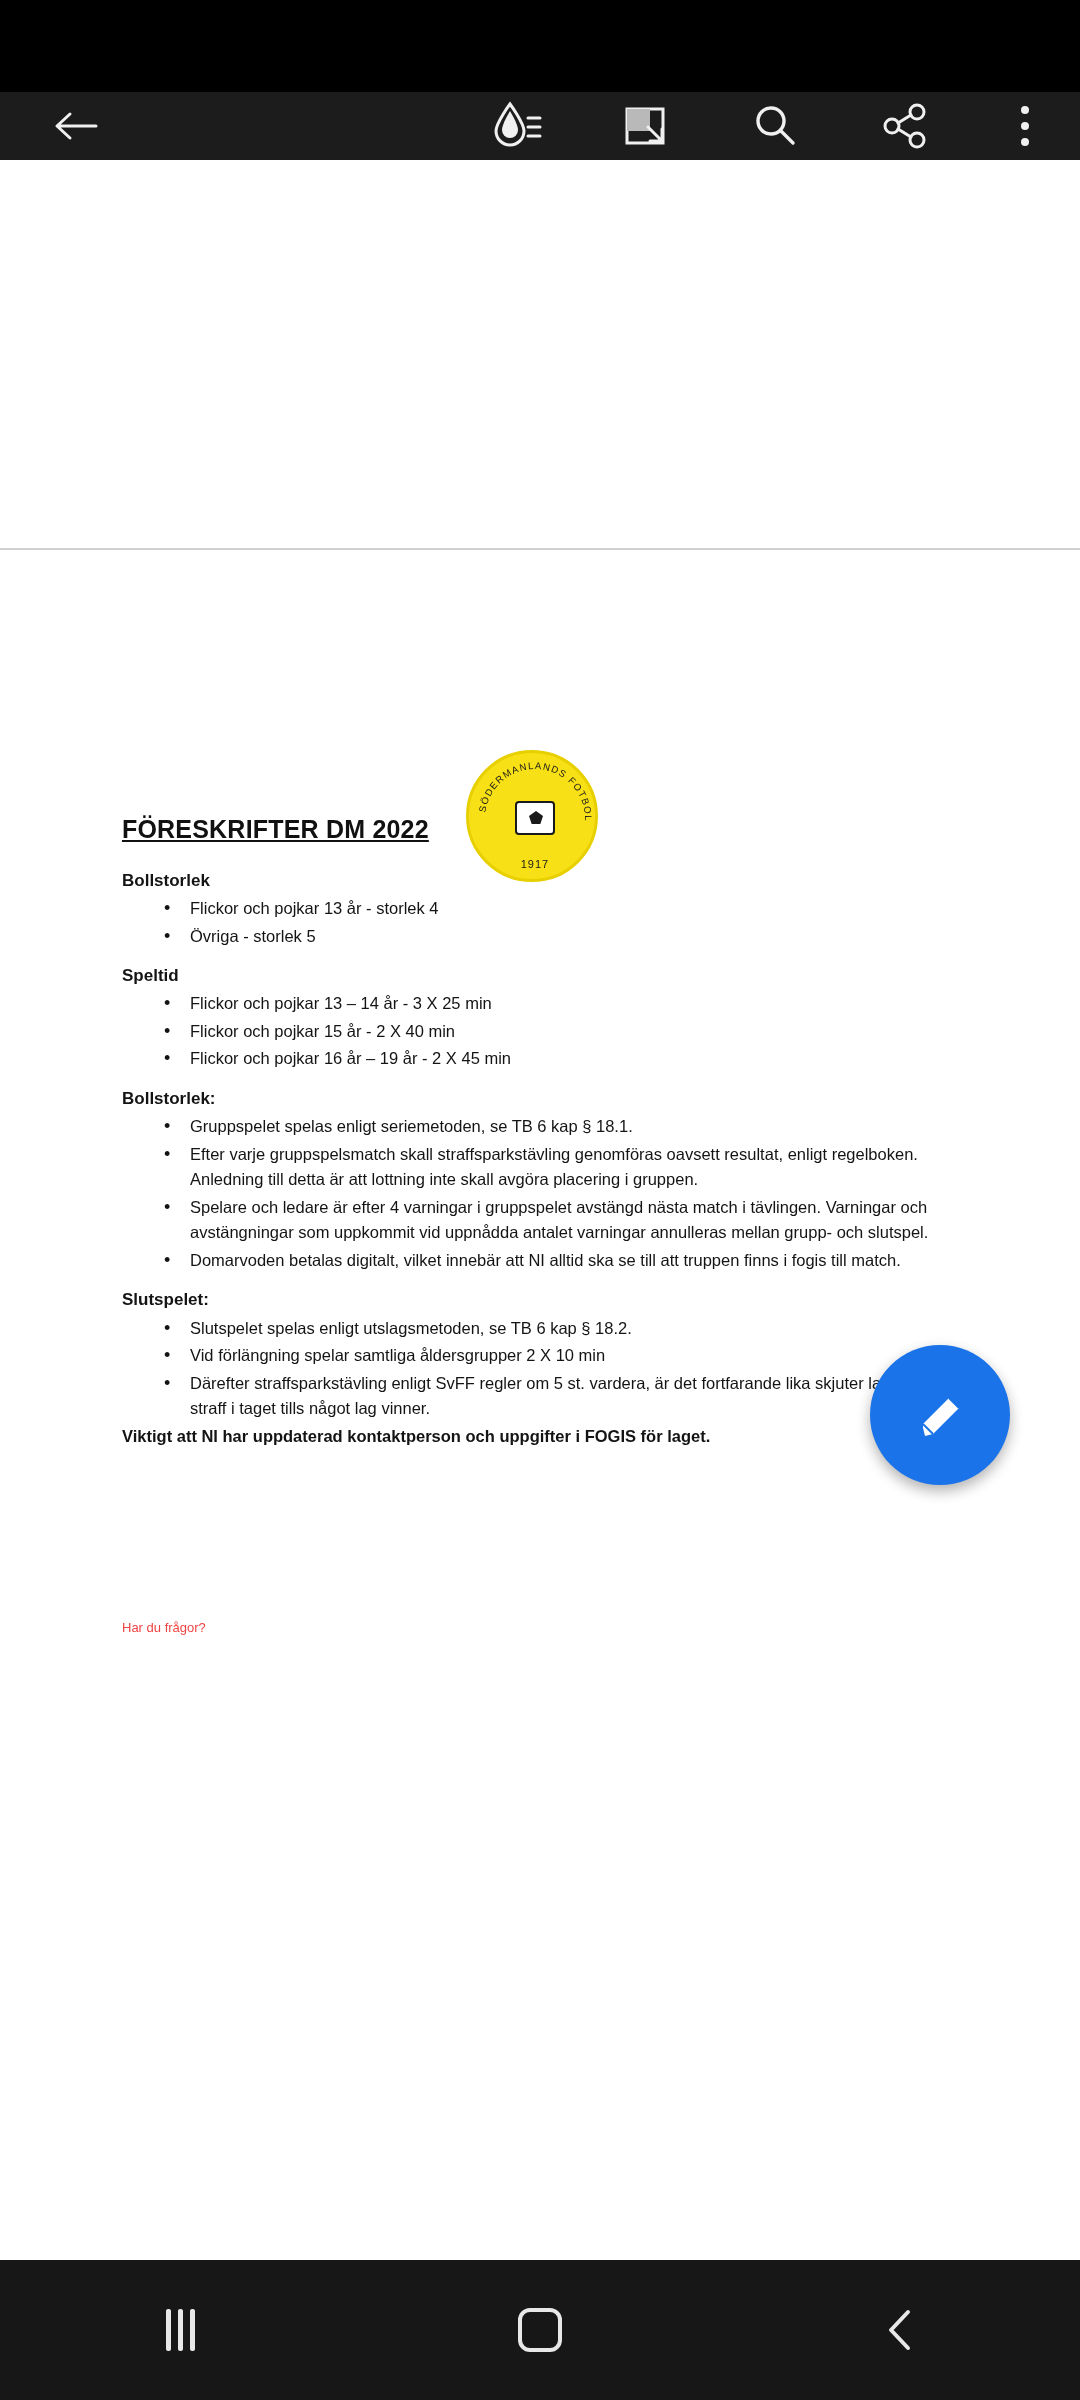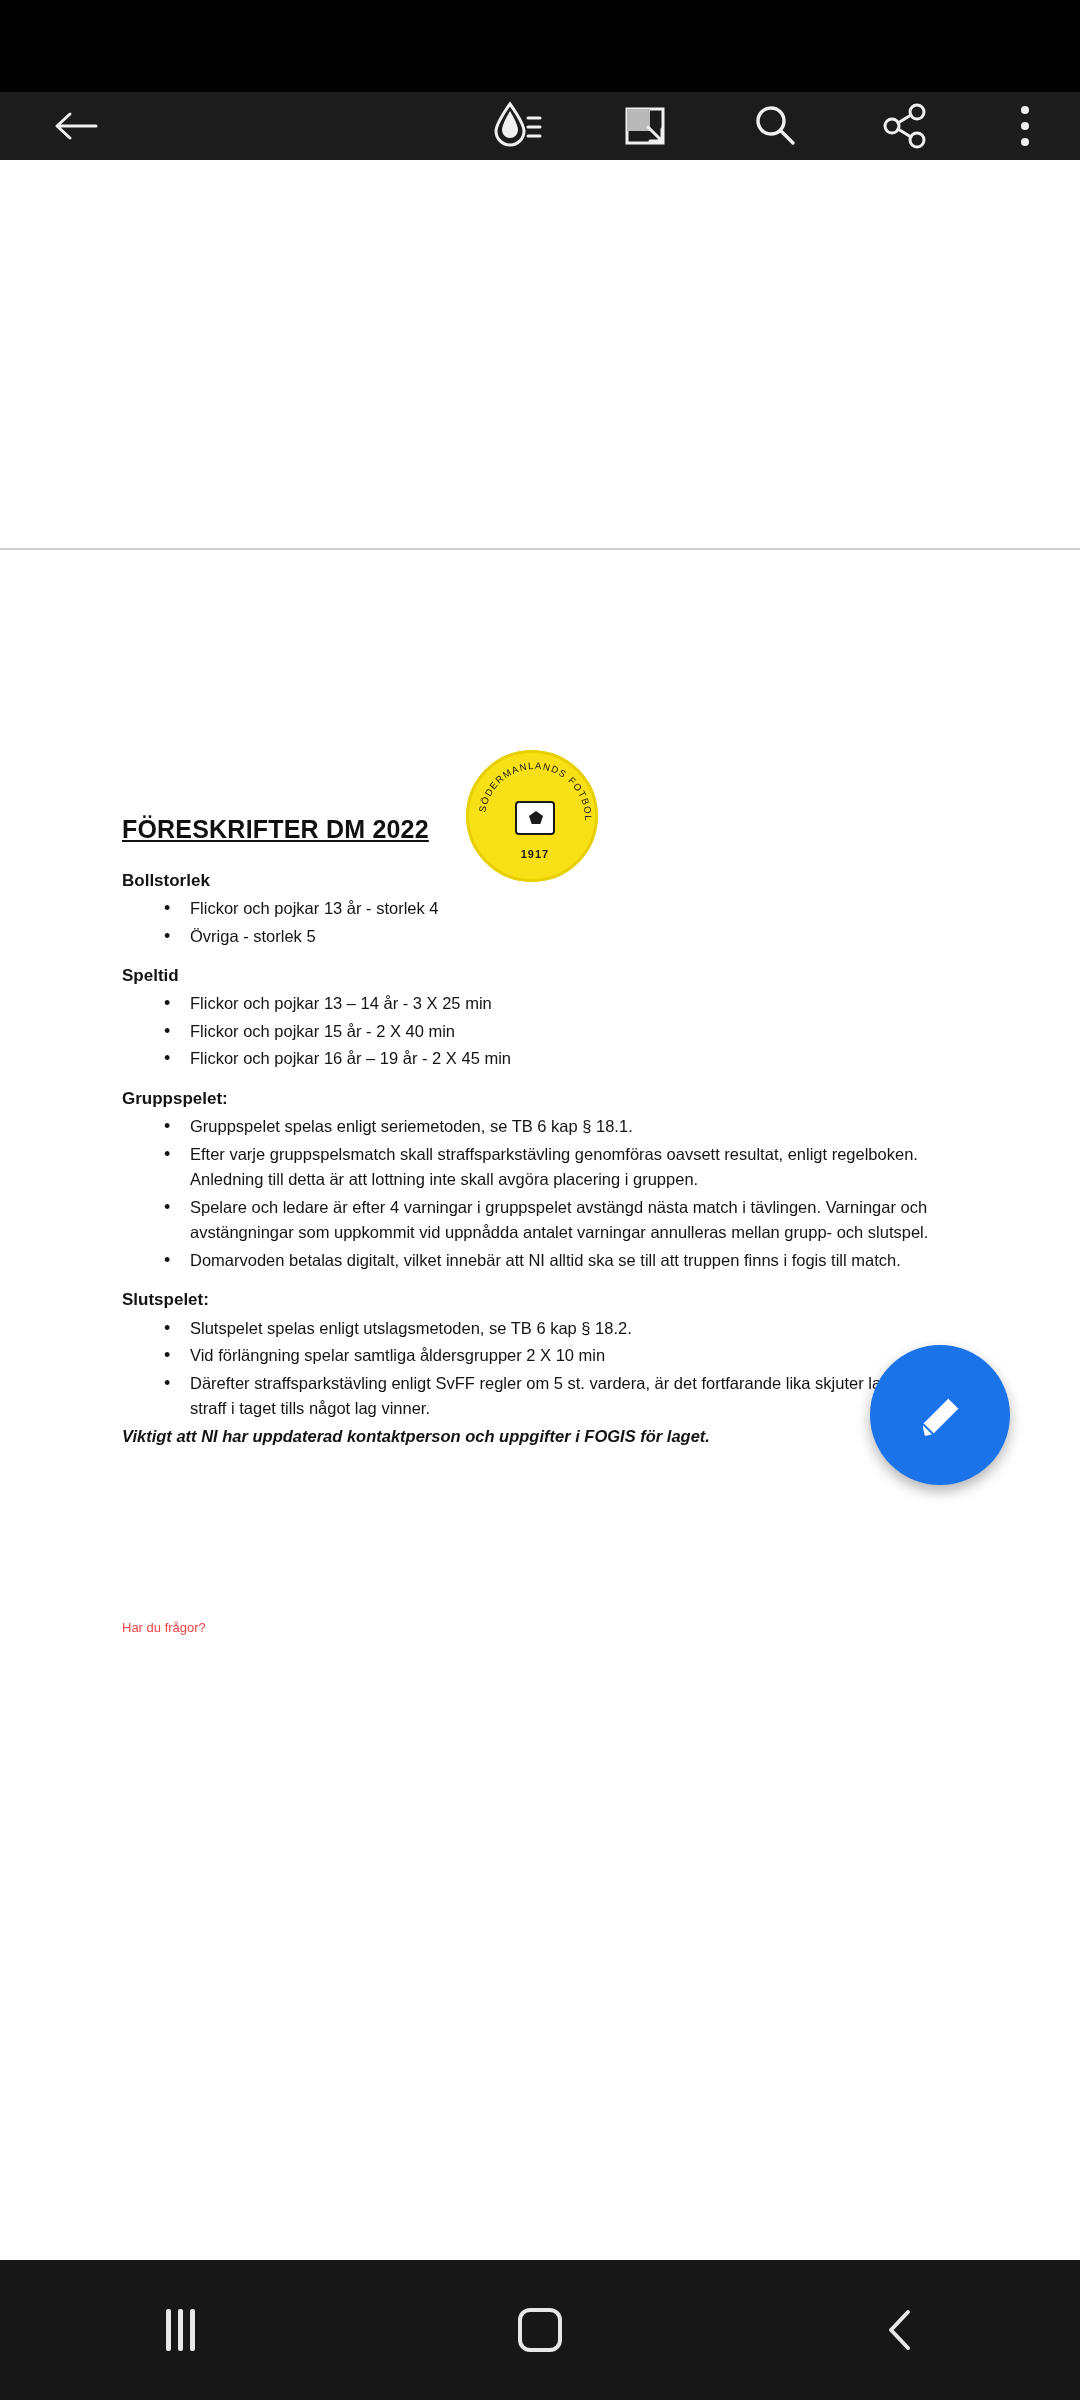--- a/index.html
+++ b/index.html
@@ -105,24 +105,24 @@
   .crest .ball:after {
     content: "";
     position: absolute;
     top: 8px; left: 12px;
     width: 14px; height: 13px;
     background: #1a1a1a;
     clip-path: polygon(50% 0%, 100% 38%, 81% 100%, 19% 100%, 0% 38%);
   }
   .crest .year {
     position: absolute;
-    bottom: 19px; left: 0; width: 132px;
+    bottom: 9px; left: 0; width: 132px;
     text-align: center;
     font-size: 11px;
-    font-weight: bold;
+    font-weight: normal;
     color: #1a1a1a;
     letter-spacing: 1px;
   }
 
   .doc-title {
     position: absolute;
     top: 265px; left: 122px;
     font-size: 25px;
     font-weight: bold;
     color: #111;
@@ -160,21 +160,20 @@
     content: "\2022";
     position: absolute;
     left: 42px; top: -1px;
     font-size: 18px;
     line-height: 1.55;
     color: #141414;
   }
   .note {
     font-size: 16.5px;
     font-weight: bold;
-    font-style: italic;
     line-height: 1.5;
   }
   .footer-q {
     position: absolute;
     top: 1070px; left: 122px;
     font-size: 13px;
     color: #ef4444;
   }
 
   
@@ -304,21 +303,21 @@
           <li>Övriga - storlek 5</li>
         </ul>
 
         <div class="sec-head">Speltid</div>
         <ul class="bullets">
           <li>Flickor och pojkar 13 – 14 år - 3 X 25 min</li>
           <li>Flickor och pojkar 15 år - 2 X 40 min</li>
           <li>Flickor och pojkar 16 år – 19 år - 2 X 45 min</li>
         </ul>
 
-        <div class="sec-head">Gruppspelet:</div>
+        <div class="sec-head">Bollstorlek:</div>
         <ul class="bullets">
           <li>Gruppspelet spelas enligt seriemetoden, se TB 6 kap § 18.1.</li>
           <li>Efter varje gruppspelsmatch skall straffsparkstävling genomföras oavsett resultat, enligt regelboken. Anledning till detta är att lottning inte skall avgöra placering i gruppen.</li>
           <li>Spelare och ledare är efter 4 varningar i gruppspelet avstängd nästa match i tävlingen. Varningar och avstängningar som uppkommit vid uppnådda antalet varningar annulleras mellan grupp- och slutspel.</li>
           <li>Domarvoden betalas digitalt, vilket innebär att NI alltid ska se till att truppen finns i fogis till match.</li>
         </ul>
 
         <div class="sec-head">Slutspelet:</div>
         <ul class="bullets">
           <li>Slutspelet spelas enligt utslagsmetoden, se TB 6 kap § 18.2.</li>

